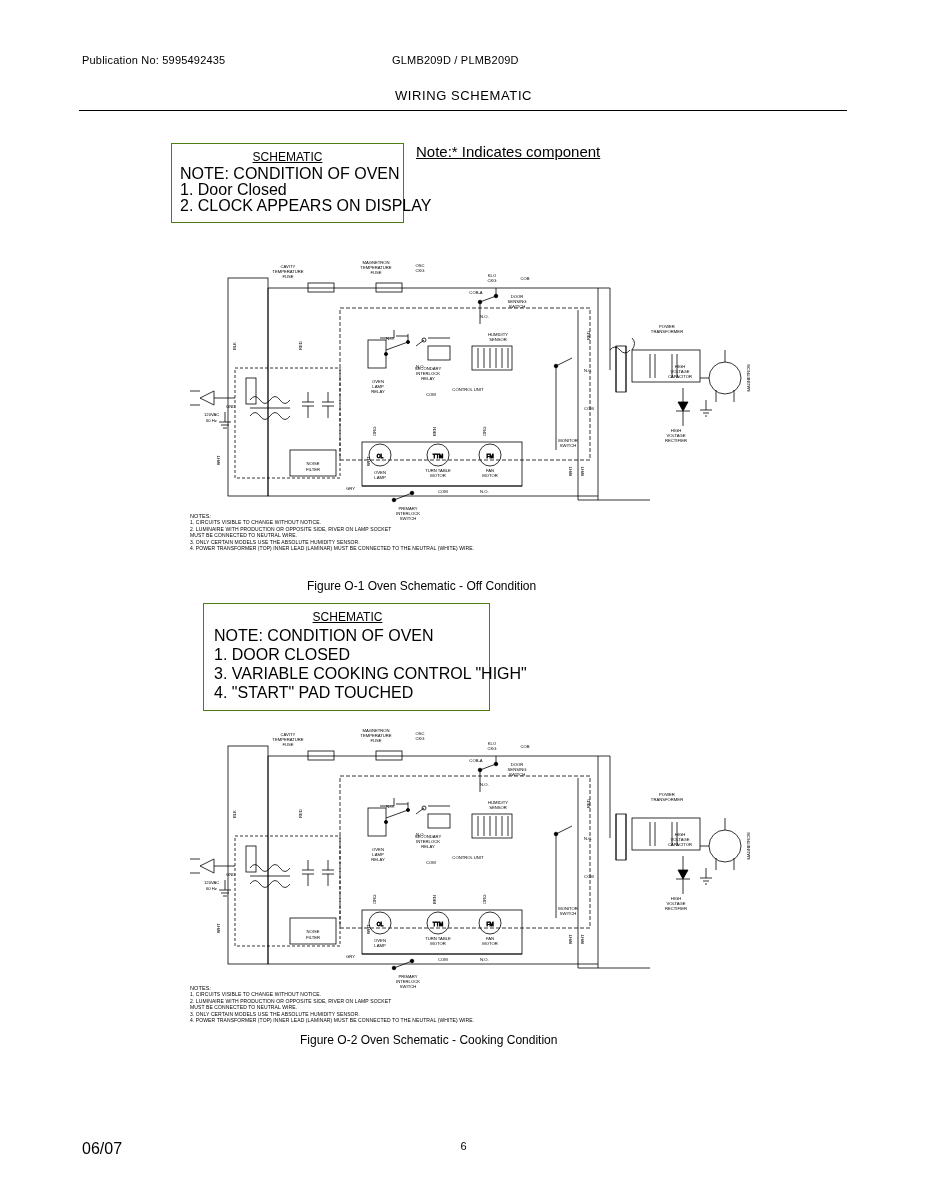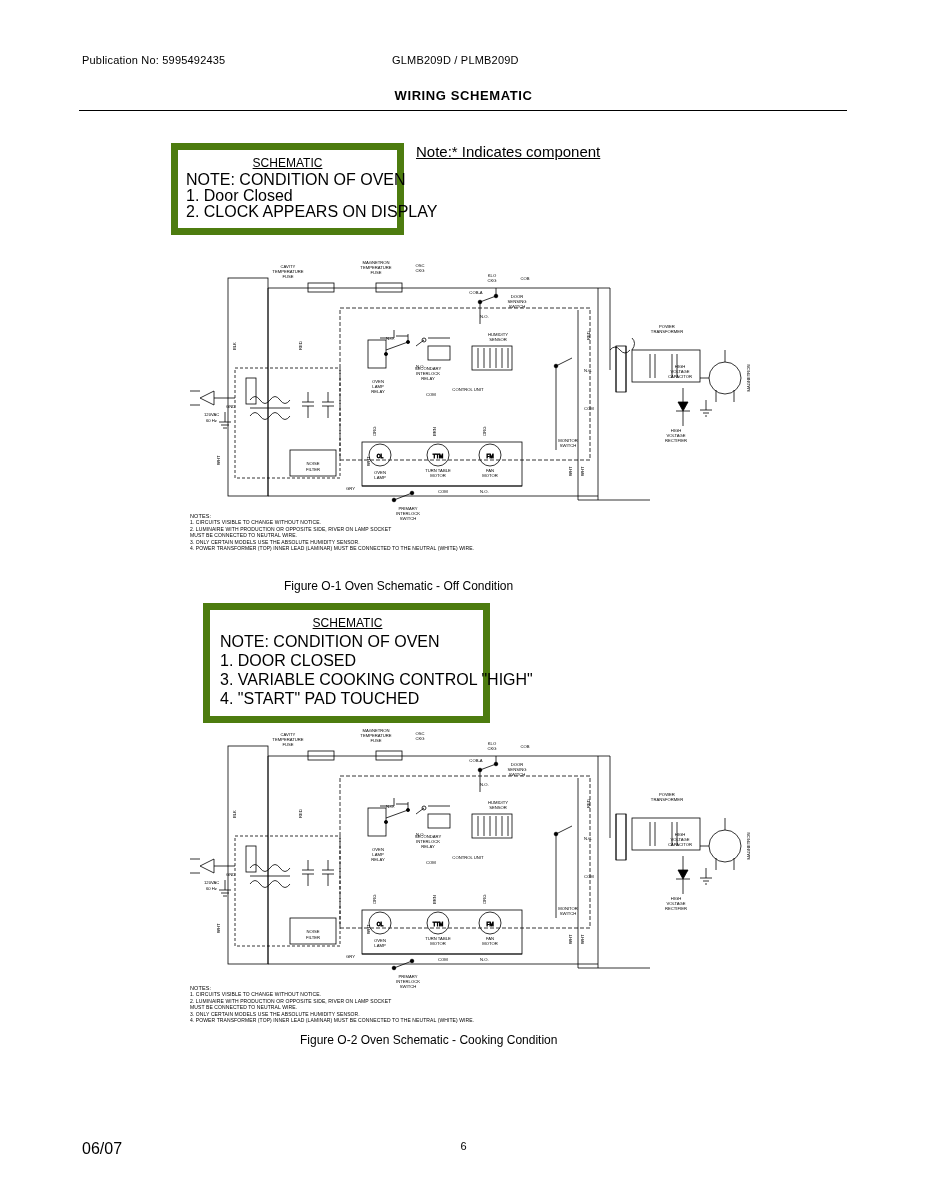--- a/index.html
+++ b/index.html
@@ -34,21 +34,20 @@
   .hdr-model { position: absolute; left: 310px; top: 0; white-space: nowrap; }
 
   .hdr-title {
     position: absolute;
     top: 88px;
     left: 0;
     width: 927px;
     text-align: center;
     font-size: 13px;
     letter-spacing: 0.6px;
-    font-weight: bold;
   }
   .hdr-rule {
     position: absolute;
     top: 110px;
     left: 79px;
     width: 768px;
     border-top: 1px solid #000;
   }
 
   
@@ -63,21 +62,21 @@
     left: 0;
     top: 1140px;
     width: 927px;
     text-align: center;
     font-size: 11px;
   }
 
   
   .note-box {
     position: absolute;
-    border: 7px solid #4d7c0f;
+    border: 1px solid #4d7c0f;
     background: #fff;
     box-sizing: border-box;
   }
   .note-box .nb-title {
     text-align: center;
     text-decoration: underline;
     font-size: 12px;
     margin-bottom: 2px;
   }
   .note-box .nb-line {
@@ -107,21 +106,21 @@
     text-decoration: underline;
     white-space: nowrap;
   }
 
   
   .fig-caption {
     position: absolute;
     font-size: 12px;
     white-space: nowrap;
   }
-  #fig-caption-1 { left: 284px; top: 579px; }
+  #fig-caption-1 { left: 307px; top: 579px; }
   #fig-caption-2 { left: 300px; top: 1033px; }
 
   
   .schematic {
     position: absolute;
     overflow: hidden;
   }
   #schematic-1 { left: 180px; top: 250px; width: 600px; height: 310px; }
   #schematic-2 { left: 180px; top: 718px; width: 600px; height: 300px; }
 

